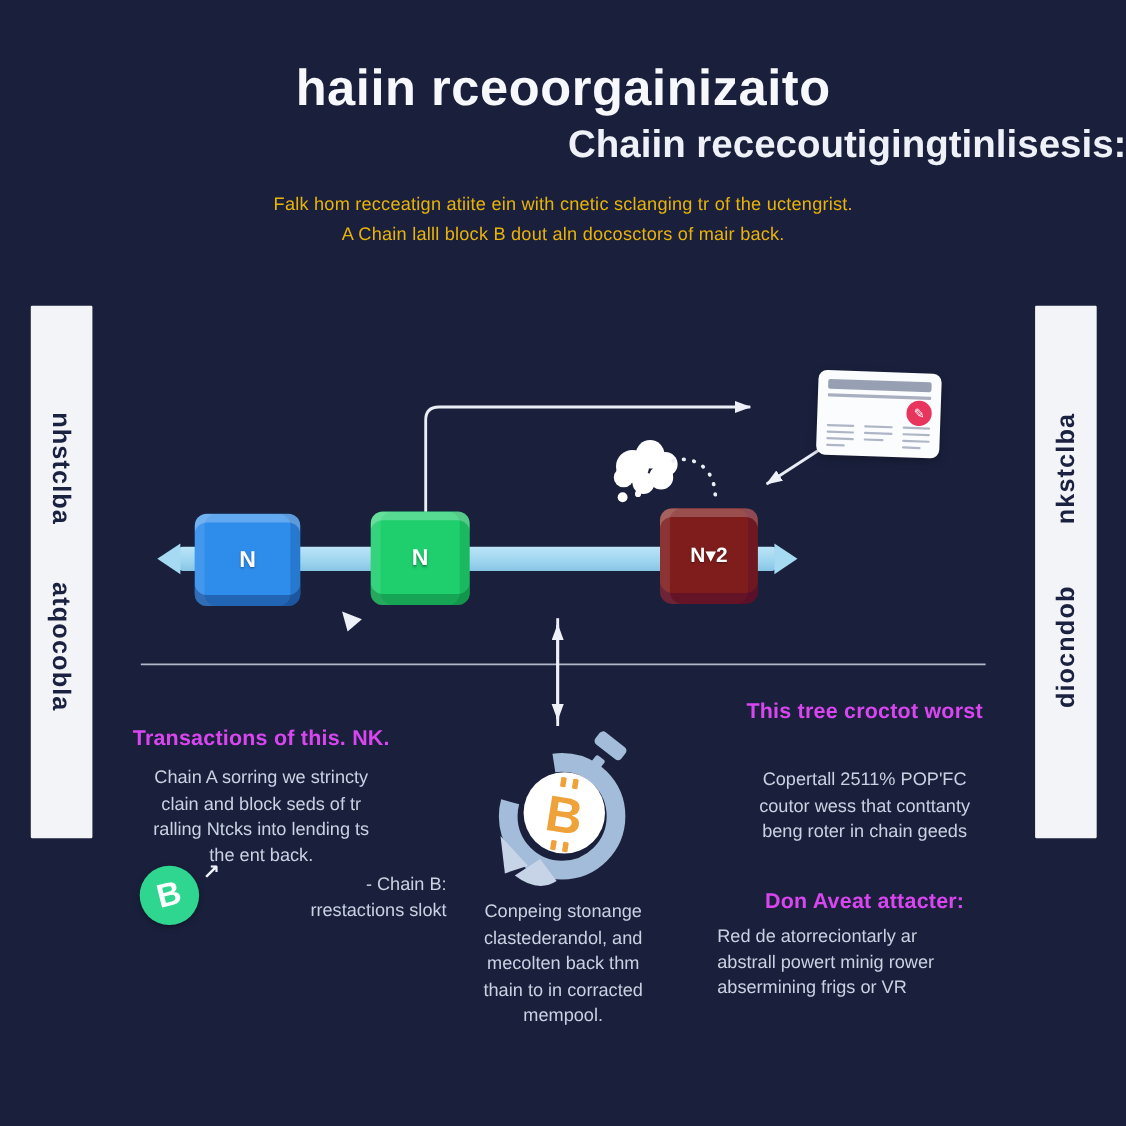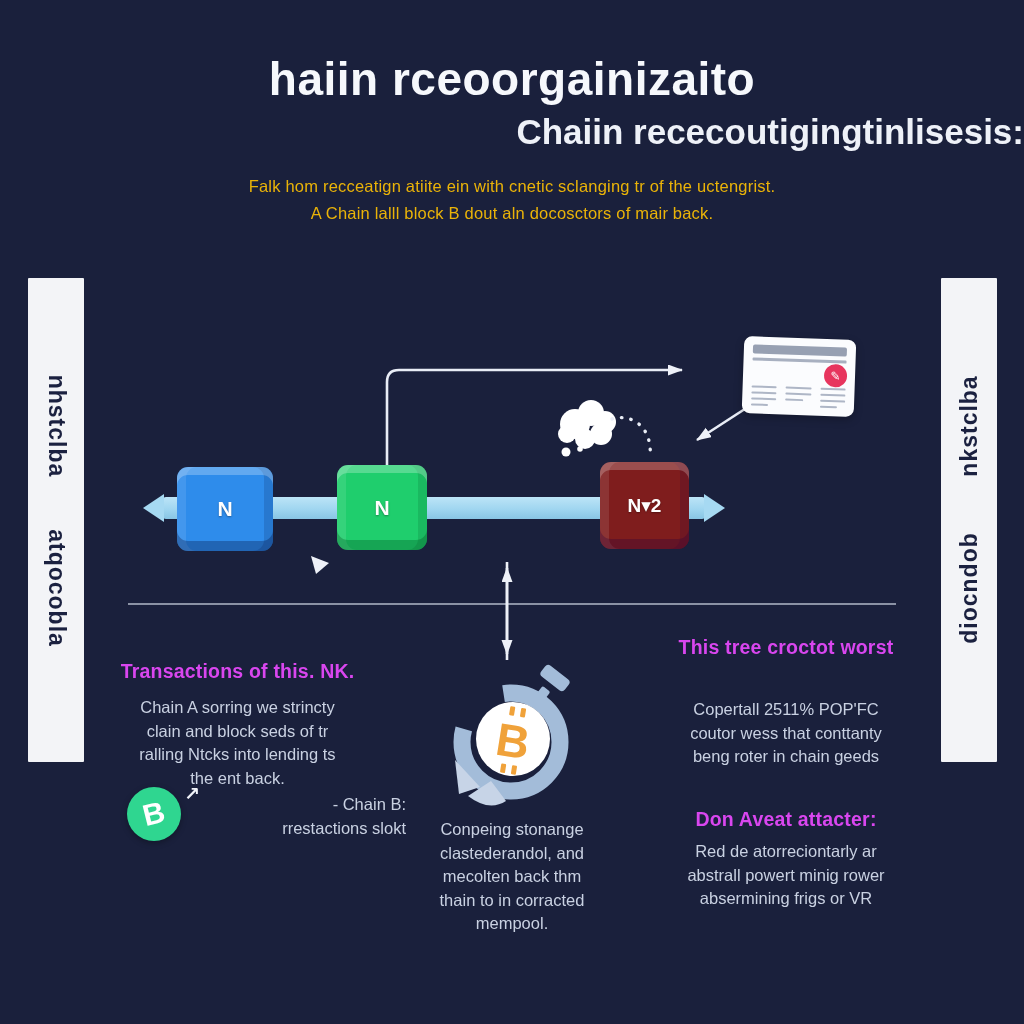--- a/index.html
+++ b/index.html
@@ -69,21 +69,21 @@
         display:flex;align-items:center;justify-content:center;z-index:2;
         box-shadow:0 2px 6px rgba(0,0,0,.3);}
   .coin span{font-weight:bold;font-size:30px;color:#fff;transform:rotate(-14deg);display:block;}
   .coin-arrow{left:184px;top:782px;color:#f0f3f9;font-size:19px;font-weight:bold;}
   .chainb{left:196px;top:793px;width:210px;text-align:right;}
   .col-left-p2{left:80px;top:842px;width:305px;text-align:center;}
   .col-center-p{left:400px;top:818px;width:224px;text-align:center;}
   .col-right-h1{left:652px;top:636px;width:268px;text-align:center;}
   .col-right-p1{left:652px;top:698px;width:268px;text-align:center;}
   .col-right-h2{left:652px;top:808px;width:268px;text-align:center;}
-  .col-right-p2{left:652px;top:840px;width:268px;text-align:center;}
+  .col-right-p2{left:652px;top:840px;width:268px;text-align:left;}
 
   svg.overlay{position:absolute;left:0;top:0;z-index:1;pointer-events:none;}
 </style>
 </head>
 <body>
 
 <div class="canvas">
 
   <div class="abs title">haiin rceoorgainizaito</div>
   <div class="abs subtitle">Chaiin rececoutigingtinlisesis:</div>

